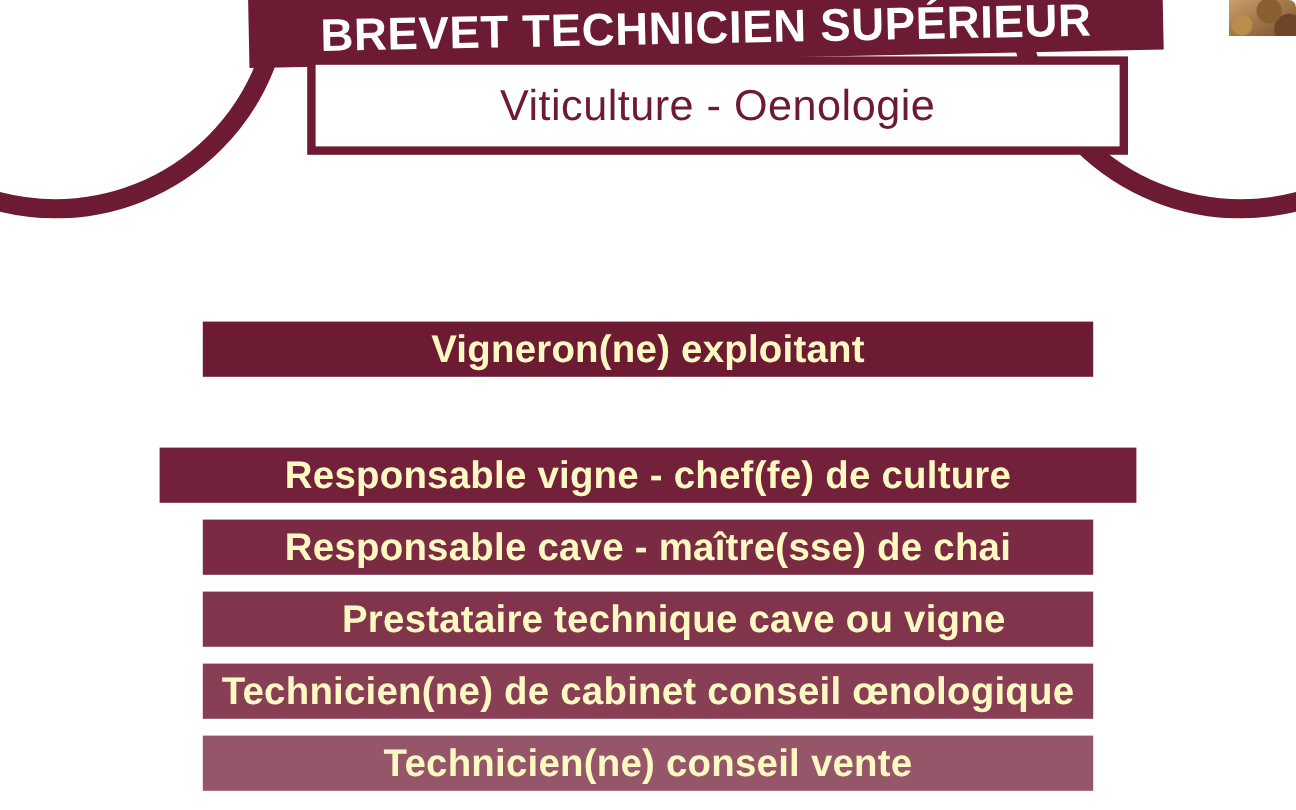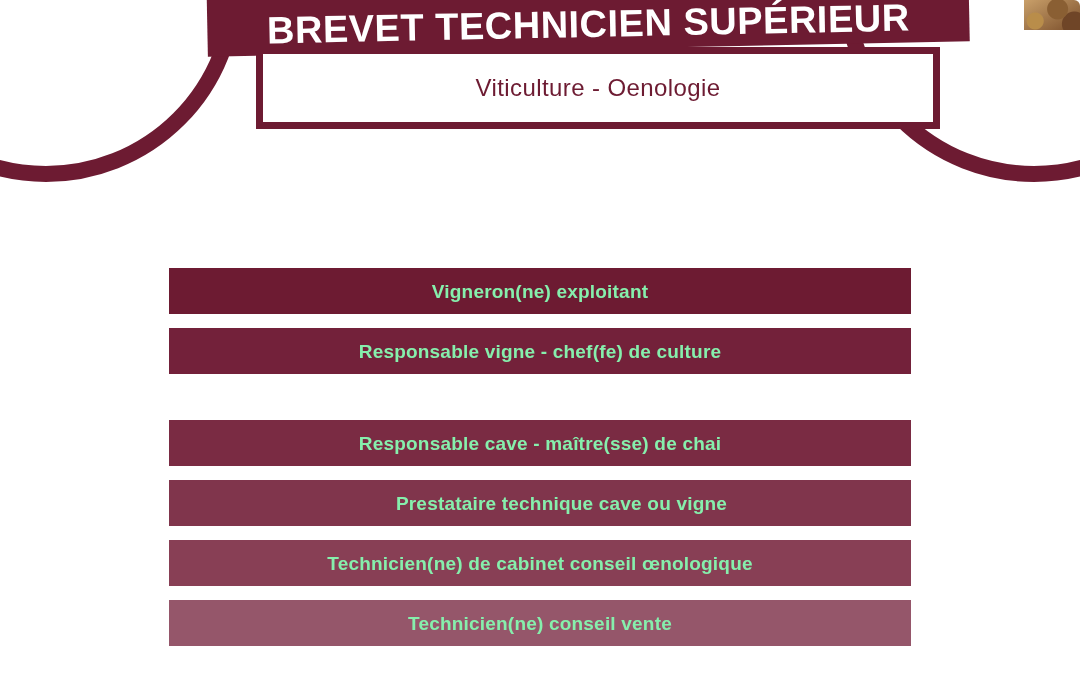--- a/index.html
+++ b/index.html
@@ -98,21 +98,21 @@
   .subtitle-inner {
     background: #ffffff;
     width: 100%;
     height: 100%;
     display: flex;
     align-items: center;
     justify-content: center;
   }
   .subtitle-inner .subtitle-text {
     color: #6d1b32;
-    font-size: 24px;
+    font-size: 36px;
     font-weight: normal;
     letter-spacing: 0.4px;
     white-space: nowrap;
   }
 
   
   .job-list {
     position: absolute;
     left: 0;
     top: 268px;
@@ -123,23 +123,23 @@
   }
   .job-row {
     height: 46px;
     margin-bottom: 14px;
     display: flex;
     align-items: center;
     justify-content: center;
     box-sizing: border-box;
   }
   .job-row .job-label {
-    color: #86efac;
+    color: #fef9c3;
     font-weight: bold;
-    font-size: 19px;
+    font-size: 32px;
     white-space: nowrap;
     line-height: 1;
     letter-spacing: 0.2px;
   }
 </style>
 </head>
 <body>
 
 <div class="corner-arc arc-left"></div>
 <div class="corner-arc arc-right"></div>
@@ -153,24 +153,24 @@
     <div class="subtitle-inner">
       <span class="subtitle-text">Viticulture - Oenologie</span>
     </div>
   </div>
 </div>
 
 <div class="job-list">
     <div class="job-row" style="background: rgb(109, 27, 50); width: 742px;">
       <span class="job-label">Vigneron(ne) exploitant</span>
     </div>
-    <div class="job-row" style="background: rgb(115, 33, 58); width: 742px;">
+    <div class="job-row" style="background: rgb(115, 33, 58); width: 814px; margin-top: 45px;">
       <span class="job-label">Responsable vigne - chef(fe) de culture</span>
     </div>
-    <div class="job-row" style="background: rgb(122, 43, 67); width: 742px; margin-top: 32px;">
+    <div class="job-row" style="background: rgb(122, 43, 67); width: 742px;">
       <span class="job-label">Responsable cave - maître(sse) de chai</span>
     </div>
     <div class="job-row" style="background: rgb(128, 53, 76); width: 742px; padding-left: 43px;">
       <span class="job-label">Prestataire technique cave ou vigne</span>
     </div>
     <div class="job-row" style="background: rgb(136, 63, 85); width: 742px; text-align: right;">
       <span class="job-label">Technicien(ne) de cabinet conseil œnologique</span>
     </div>
     <div class="job-row" style="background: rgb(149, 86, 106); width: 742px; text-align: center;">
       <span class="job-label">Technicien(ne) conseil vente</span>

